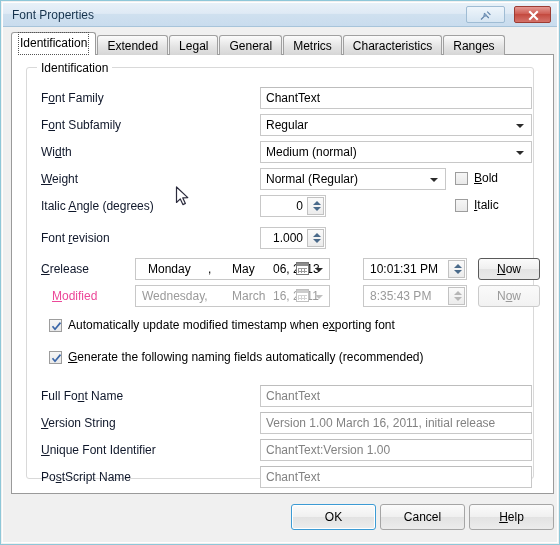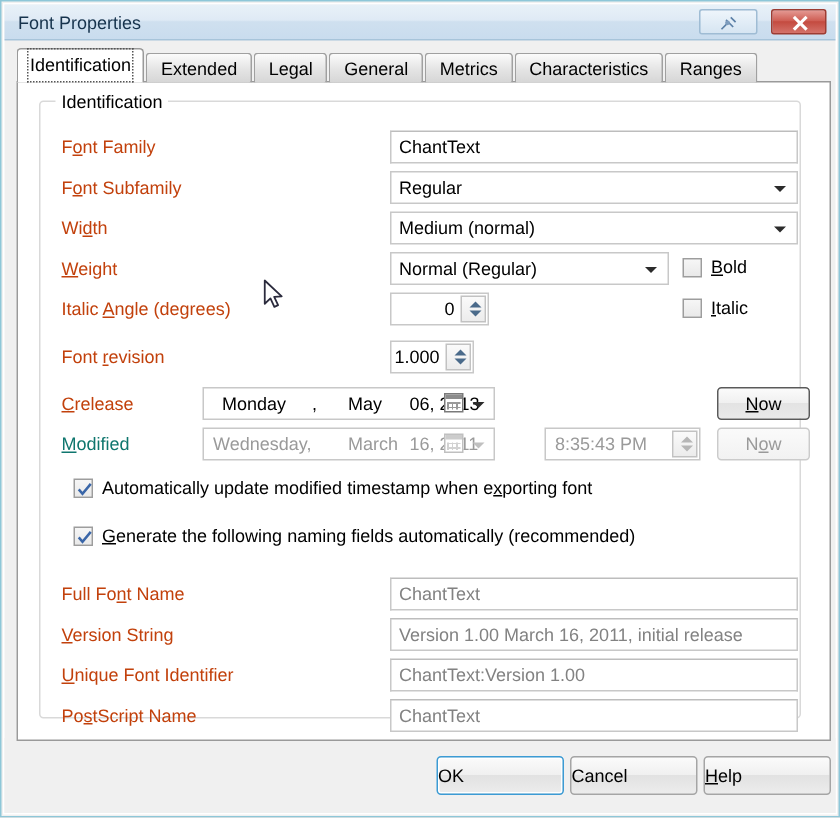--- a/index.html
+++ b/index.html
@@ -135,24 +135,24 @@
     background: #ffffff;
     padding: 0 4px;
     font-size: 12px;
     color: #000;
   }
 
   
   .row-label {
     position: absolute;
     font-size: 12px;
-    color: #c2410c;
-    white-space: nowrap;
-  }
-  .row-label.disabled { color: #0f766e; }
+    color: #0f172a;
+    white-space: nowrap;
+  }
+  .row-label.disabled { color: #ec4899; margin-left: 11px; }
   .row-label u { text-decoration: underline; }
 
   
   .tinput {
     position: absolute;
     box-sizing: border-box;
     background: #ffffff;
     border: 1px solid #c8c8c8;
     border-top-color: #bdbdbd;
     font-size: 12px;
@@ -318,21 +318,21 @@
     left: 0; bottom: 0;
     width: 100%;
     height: 50px;
     background: #f0f0f0;
   }
   .bbtn {
     position: absolute;
     box-sizing: border-box;
     width: 85px; height: 26px;
     line-height: 24px;
-    text-align: left;
+    text-align: center;
     font-size: 12px;
     color: #000;
     background: linear-gradient(to bottom, #fbfbfb, #f0f0f0 48%, #e2e2e2 50%, #ececec);
     border: 1px solid #a5a5a5;
     border-radius: 3px;
     cursor: default;
   }
   .bbtn.default {
     border: 1px solid #3c9bd4;
     box-shadow: inset 0 0 0 1px #ffffff;
@@ -437,40 +437,47 @@
           <span class="sup"></span>
           <span class="sdn"></span>
         </div>
       </div>
       <div class="cbrow" style="left:428px; top:130px;">
         <span class="box"></span>
         <span class="cblabel"><span></span><u>I</u><span>talic</span></span>
       </div>
 
       <div class="row-label" style="left:14px; top:163px;"><span>Font </span><u>r</u><span>evision</span></div>
-      <div class="spin" style="left:233px; top:159px; width:56px;padding-left:36px;">
+      <div class="spin" style="left:233px; top:159px; width:66px;padding-left:36px;">
         <div class="stext">1.000</div>
         <div class="sbtns">
           <span class="sup"></span>
           <span class="sdn"></span>
         </div>
       </div>
 
       <div class="row-label" style="left:14px; top:194px;"><span></span><u>C</u><span>release</span></div>
       <div class="datepick" style="left:108px; top:190px; width:195px;">
         <div class="dseg" style="left:12px;">Monday</div>
         <div class="dseg" style="left:72px;">,</div>
         <div class="dseg" style="left:96px;">May</div>
         <div class="dseg" style="left:137px;">06, 2013</div>
         <div class="dcal">
               <span class="dcal-top"></span>
               <span class="dcal-grid"></span>
             </div>
         <div class="darrow"></div>
       </div>
+      <div class="spin" style="left:336px; top:190px; width:104px;">
+        <div class="stext" style="left:6px; right:auto;">10:01:31 PM</div>
+        <div class="sbtns">
+          <span class="sup"></span>
+          <span class="sdn"></span>
+        </div>
+      </div>
       <div class="pbtn strong" style="left:451px; top:190px; width:62px;"><span></span><u>N</u><span>ow</span></div>
 
       <div class="row-label disabled" style="left:14px; top:221px;"><span></span><u>M</u><span>odified</span></div>
       <div class="datepick disabled" style="left:108px; top:217px; width:195px;">
         <div class="dseg" style="left:6px;">Wednesday,</div>
         <div class="dseg" style="left:96px;">March</div>
         <div class="dseg" style="left:137px;">16, 2011</div>
         <div class="dcal">
               <span class="dcal-top"></span>
               <span class="dcal-grid"></span>

